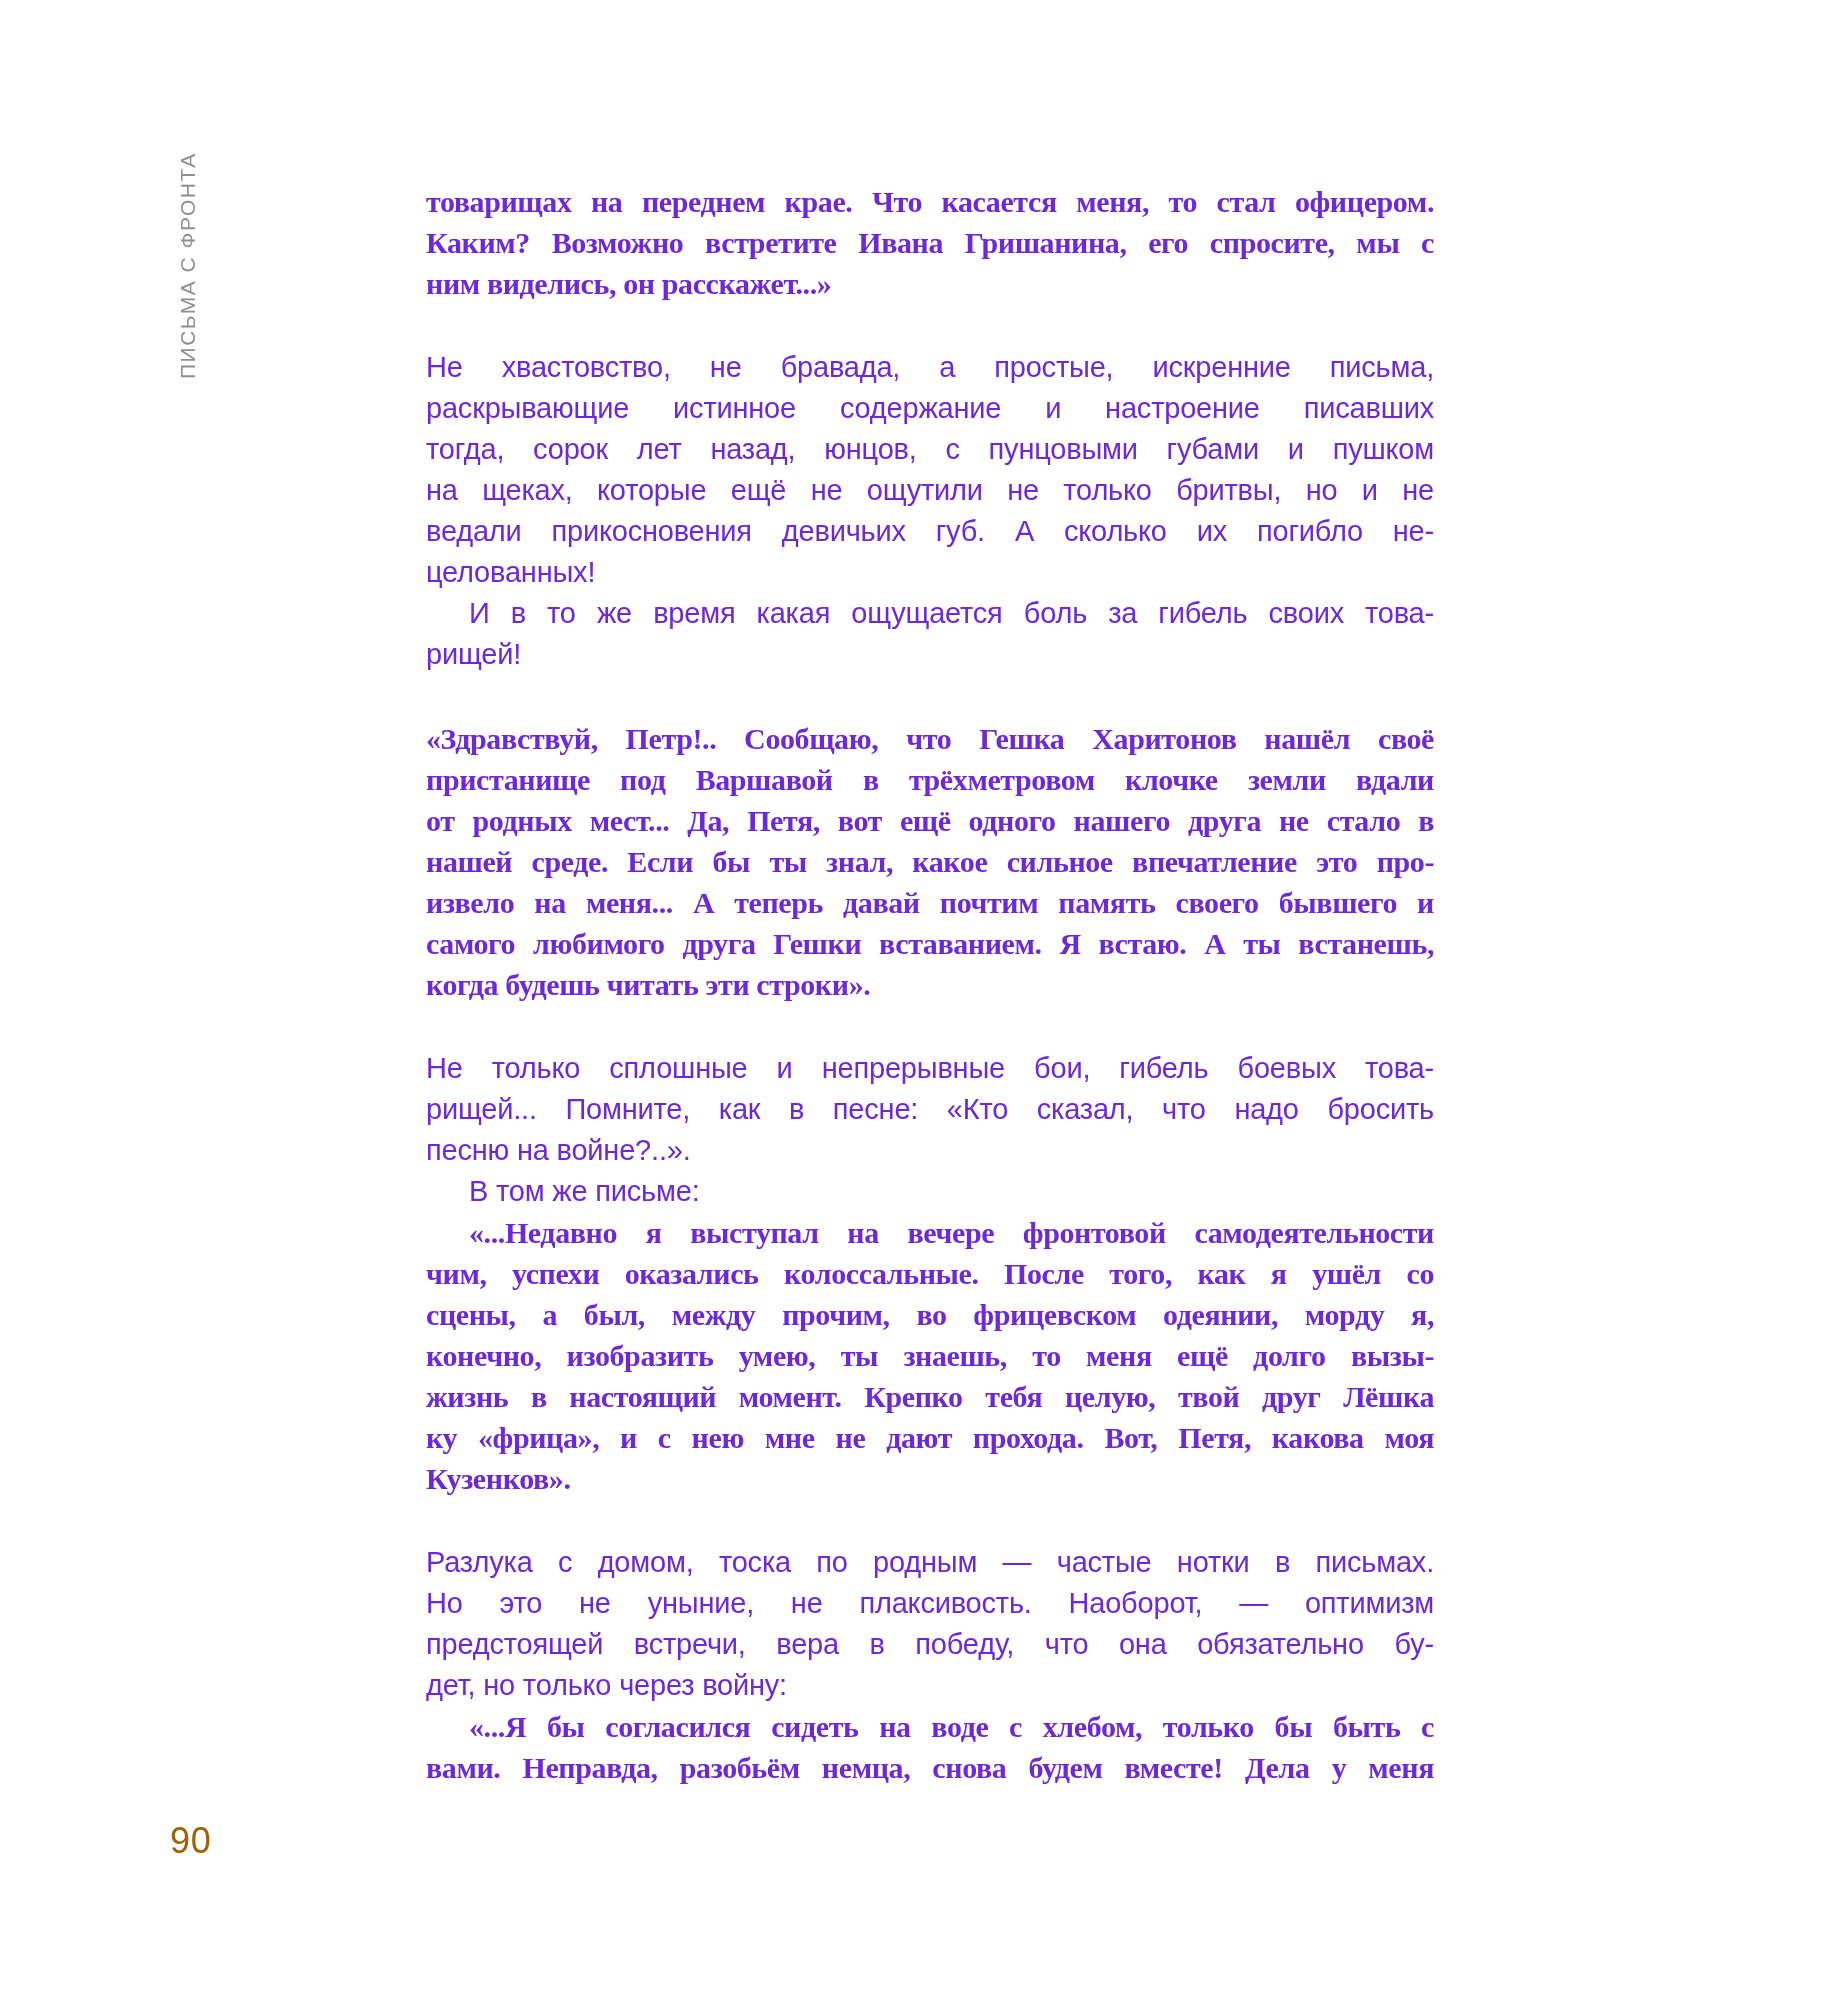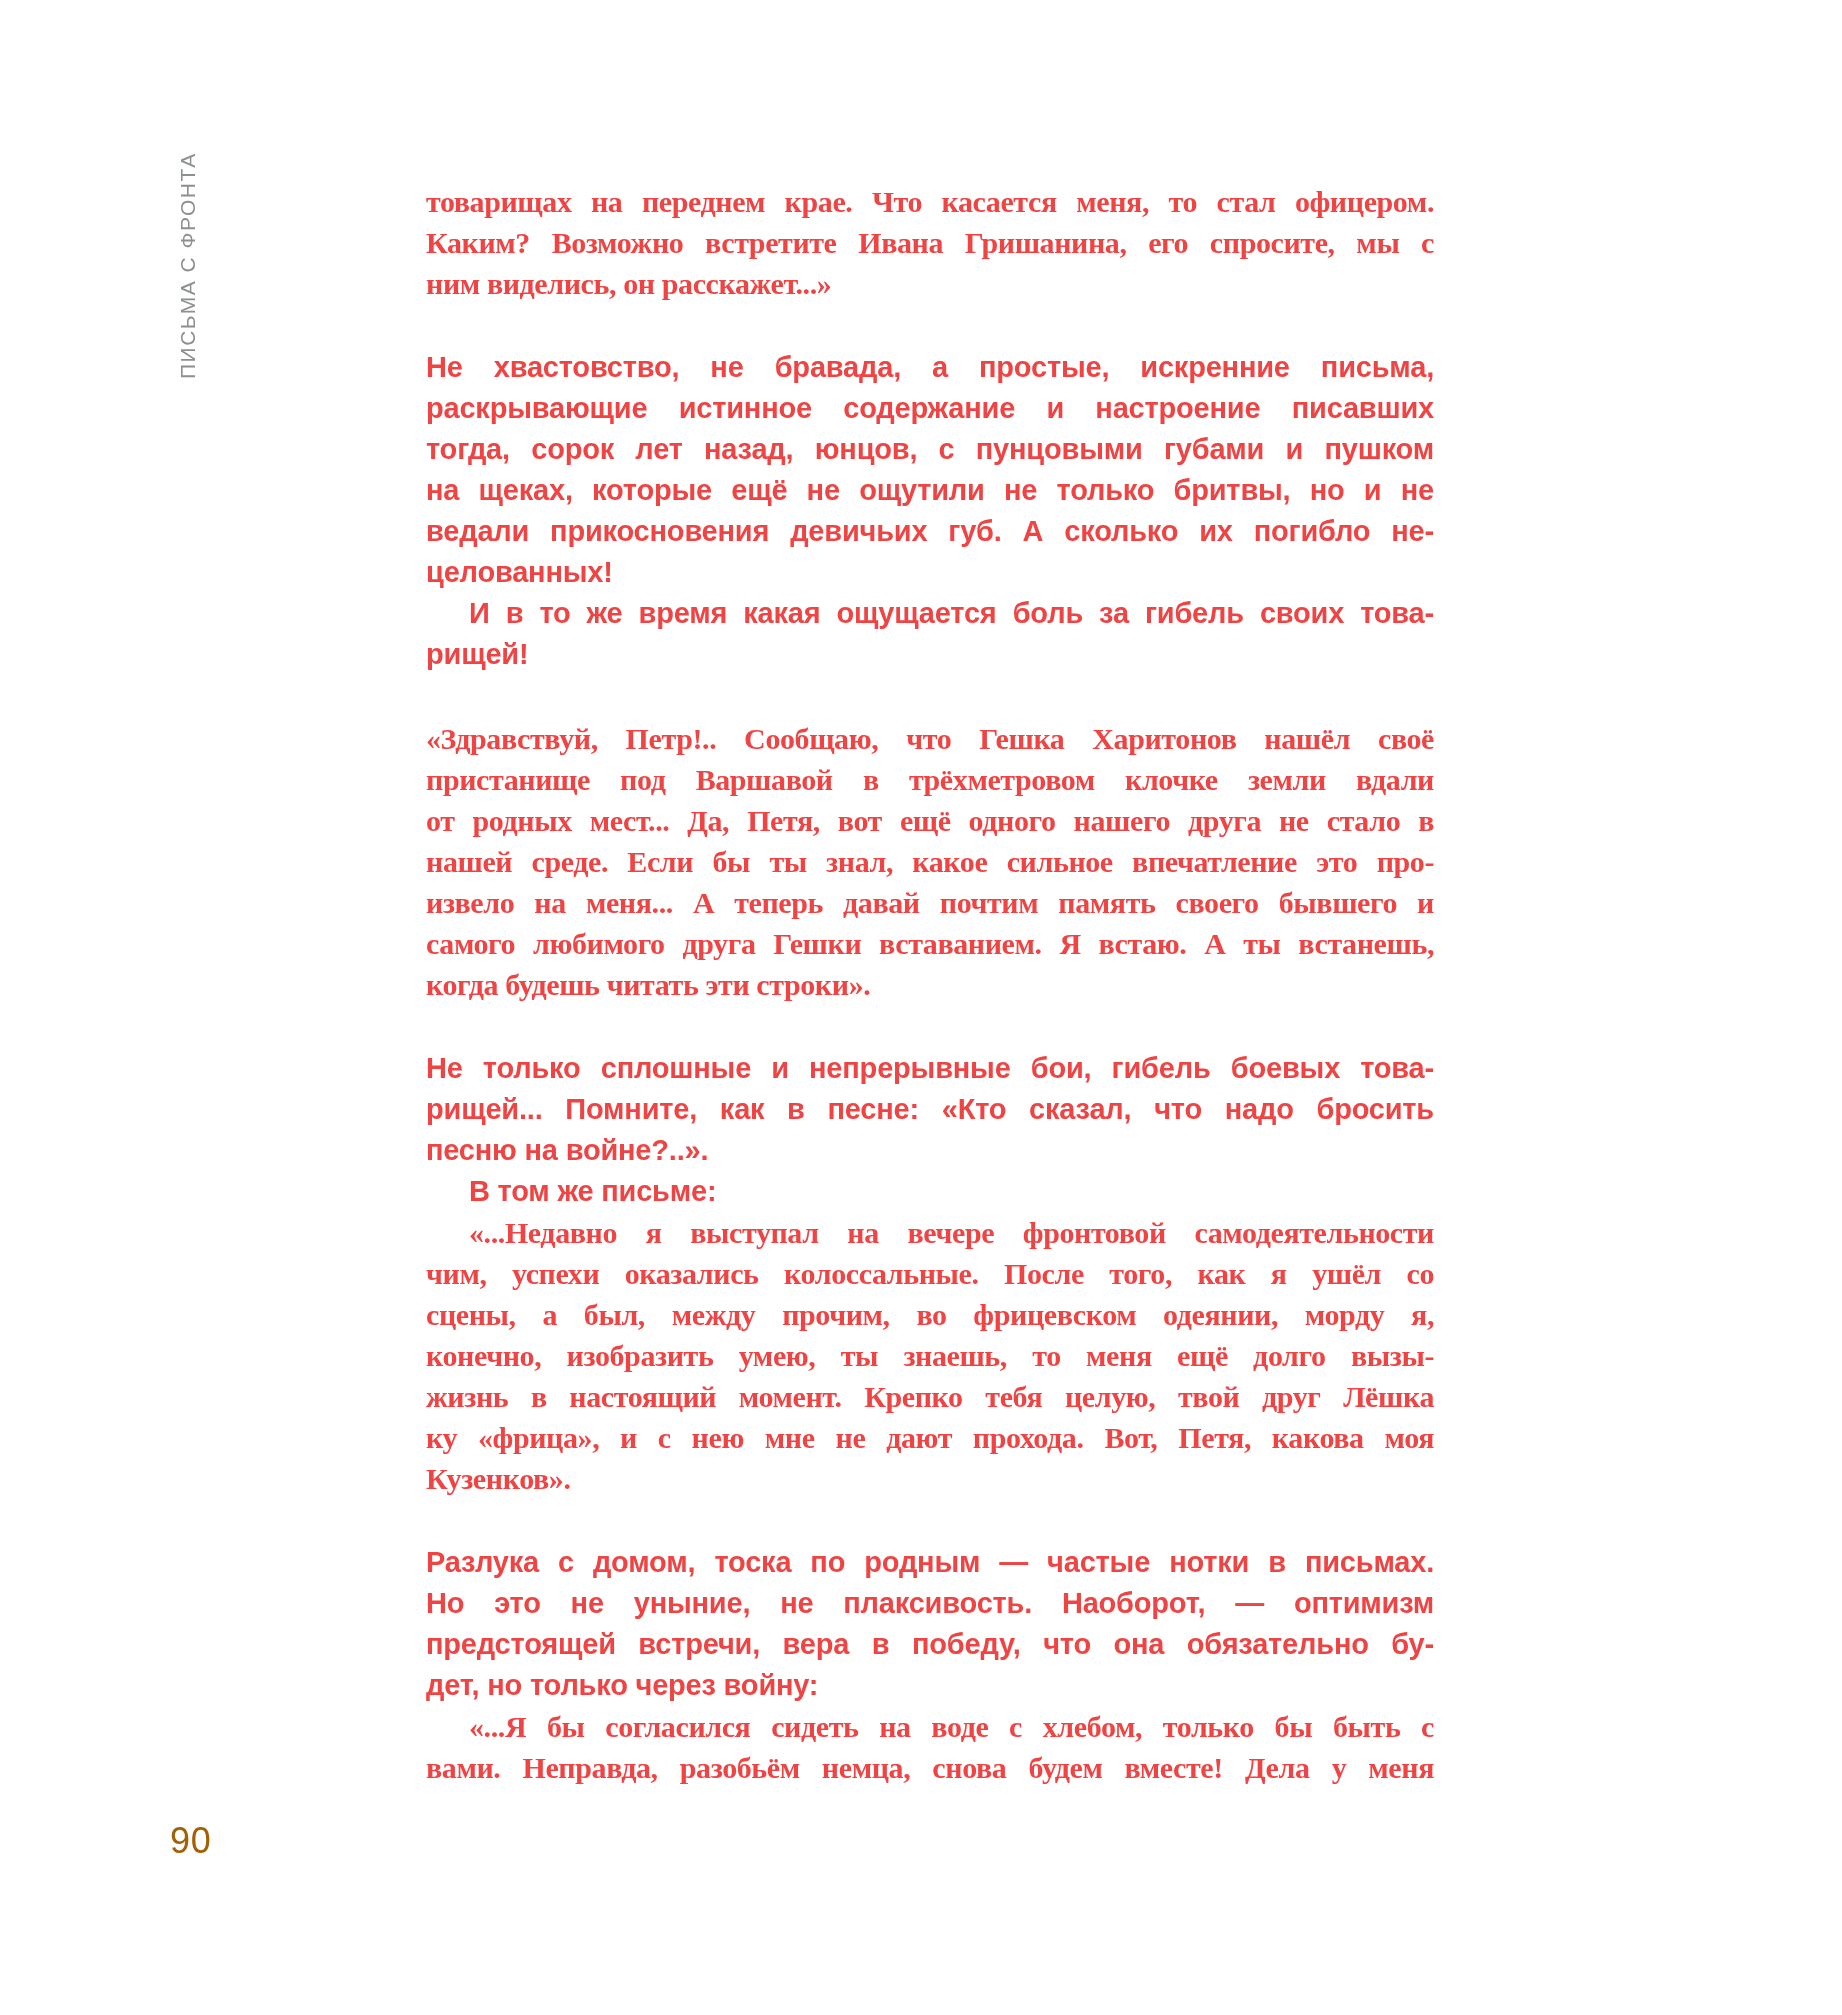--- a/index.html
+++ b/index.html
@@ -37,33 +37,33 @@
     font-size: 36px;
     line-height: 1;
     letter-spacing: 0.8px;
     color: #a16207;
   }
   .column {
     position: absolute;
     left: 426px;
     top: 181px;
     width: 1008px;
-    color: #ef4444;
+    color: #6d28d9;
   }
   .block { margin: 0; }
   .block.gap { margin-top: 43px; }
   .block.serif {
     font-family: "Liberation Serif", serif;
     font-weight: 700;
     font-size: 30px;
     letter-spacing: -0.4px;
   }
   .block.sans {
     font-family: "Liberation Sans", sans-serif;
-    font-weight: 700;
+    font-weight: 400;
     font-size: 29px;
     letter-spacing: -0.2px;
   }
   .line {
     line-height: 41px;
     text-align: justify;
     text-align-last: justify;
     white-space: normal;
   }
   .line.last { text-align-last: left; }

